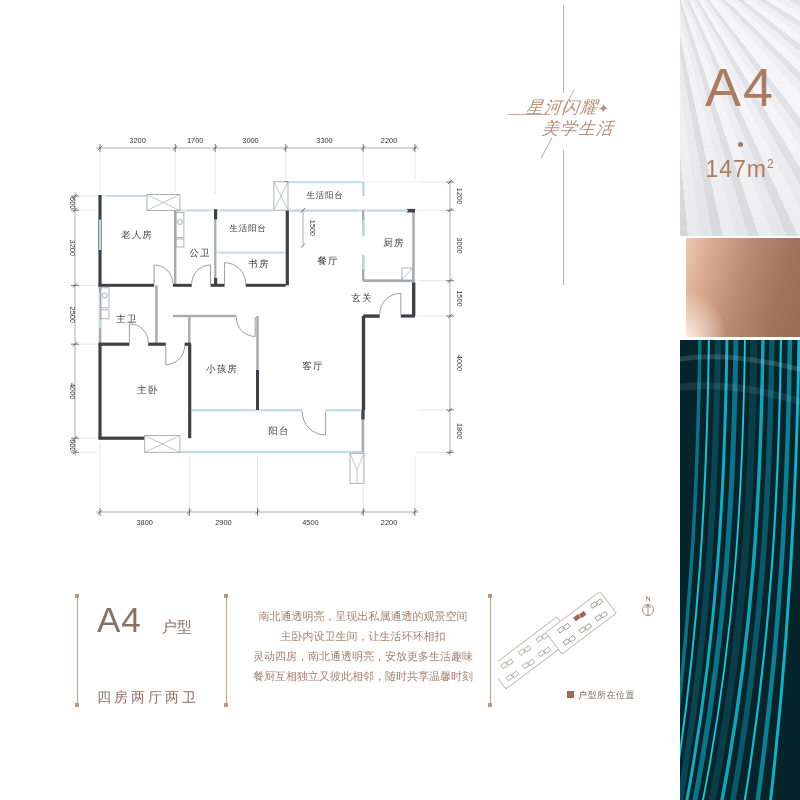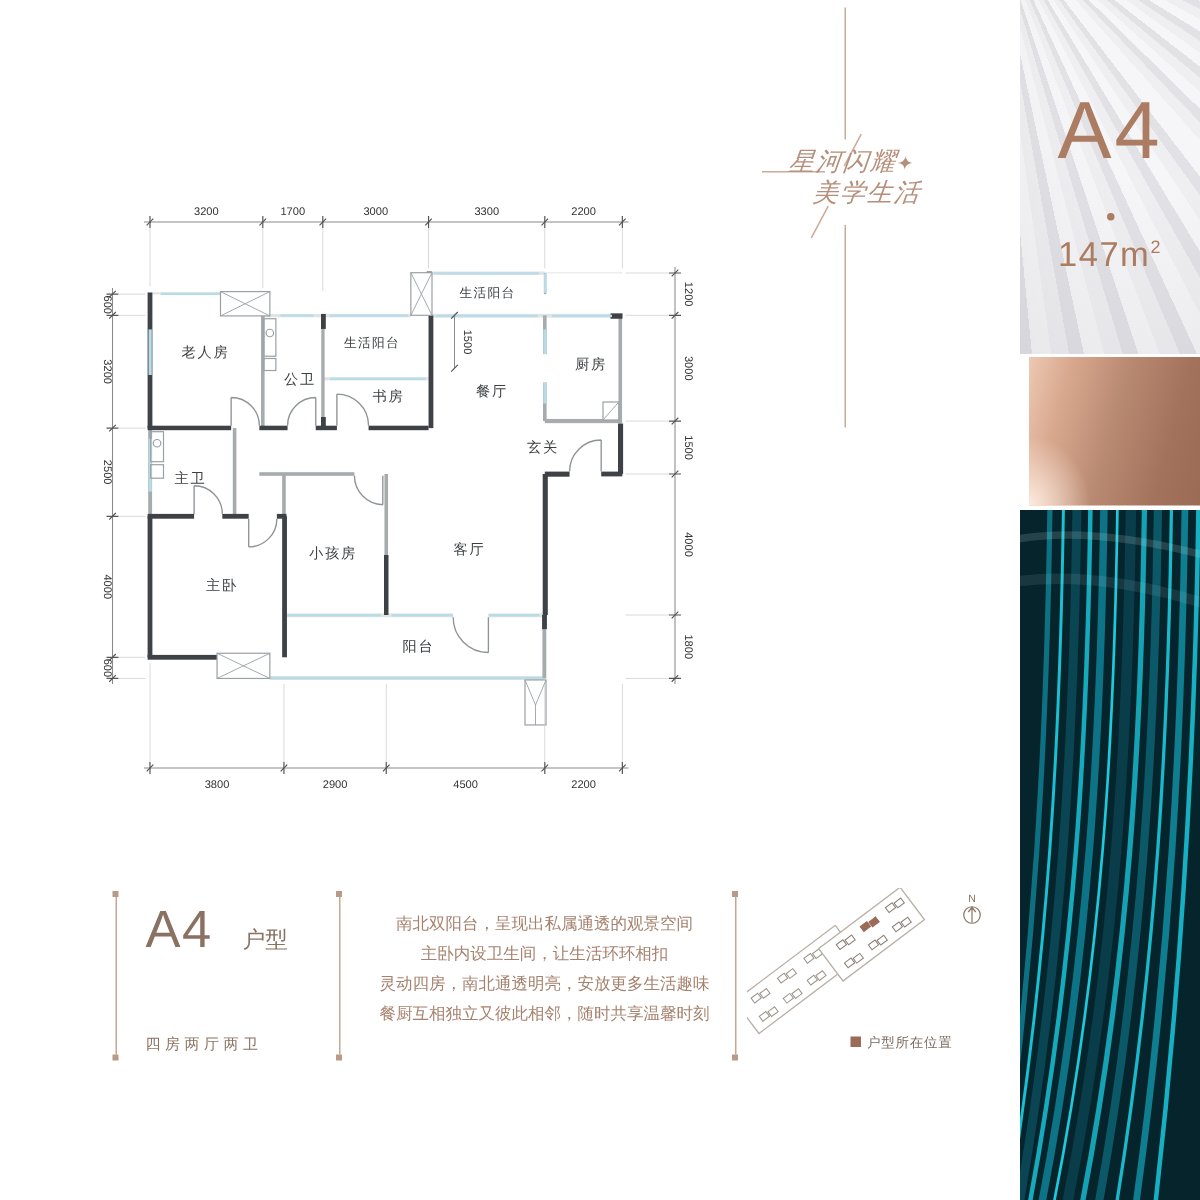--- a/index.html
+++ b/index.html
@@ -43,21 +43,21 @@
   .unit-title .small{font-size:15px;margin-left:20px;}
   .area-row{position:absolute;left:97px;top:55px;height:40px;white-space:nowrap;}
   .area-row .lbl{display:inline-block;vertical-align:middle;font-size:12px;font-weight:bold;
     line-height:15px;letter-spacing:1px;}
   .area-row .bar{display:inline-block;vertical-align:middle;width:3px;height:34px;background:#8a7162;margin:0 7px 0 8px;}
   .area-row .approx{display:inline-block;vertical-align:bottom;margin-bottom:5px;width:13px;height:13px;
     border:1px solid #8a7162;border-radius:50%;font-size:8px;line-height:13px;text-align:center;}
   .area-row .num{display:inline-block;vertical-align:middle;font-size:40px;letter-spacing:1px;margin:0 2px;}
   .area-row .unit{font-size:19px;}
   .area-row .unit sup{font-size:11px;}
-  .layout-row{position:absolute;left:97px;top:99px;font-size:10px;letter-spacing:3px;}
+  .layout-row{position:absolute;left:97px;top:99px;font-size:14px;letter-spacing:3px;}
   .desc{position:absolute;left:238px;top:16px;width:250px;text-align:center;
     font-size:11px;color:#a5826e;line-height:20px;}
   .sitemap{position:absolute;left:498px;top:2px;}
   
   .plan{position:absolute;left:60px;top:130px;}
   .plan text{font-family:"Liberation Sans",sans-serif;}
   .room-lbl{font-size:9.5px;fill:#3c4043;letter-spacing:1.2px;}
   .room-lbl-s{font-size:8.5px;fill:#3c4043;letter-spacing:0.8px;}
   .dim-lbl{font-size:7.4px;fill:#333;}
 </style>
@@ -282,21 +282,21 @@
   </div>
 
   <div class="info">
     <div class="vsep" style="left:77px;"></div>
     <div class="unit-title">
       <span class="big">A4</span><span class="small">户型</span>
     </div>
     <div class="layout-row">四房两厅两卫</div>
     <div class="vsep" style="left:226px;"></div>
     <div class="desc">
-      <div>南北双阳台，呈现出私属通透的观景空间</div>
+      <div>南北通透明亮，呈现出私属通透的观景空间</div>
       <div>主卧内设卫生间，让生活环环相扣</div>
       <div>灵动四房，南北通透明亮，安放更多生活趣味</div>
       <div>餐厨互相独立又彼此相邻，随时共享温馨时刻</div>
     </div>
     <div class="vsep" style="left:490px;"></div>
 
     <svg class="sitemap" width="170" height="125" viewBox="0 0 170 125">
       <g transform="translate(8,97) rotate(-37)">
         <rect x="0" y="-27" width="84" height="27" fill="#fff" stroke="#b9b0a8" stroke-width="0.9"></rect>
         <g fill="#fff" stroke="#9d948c" stroke-width="0.7">

